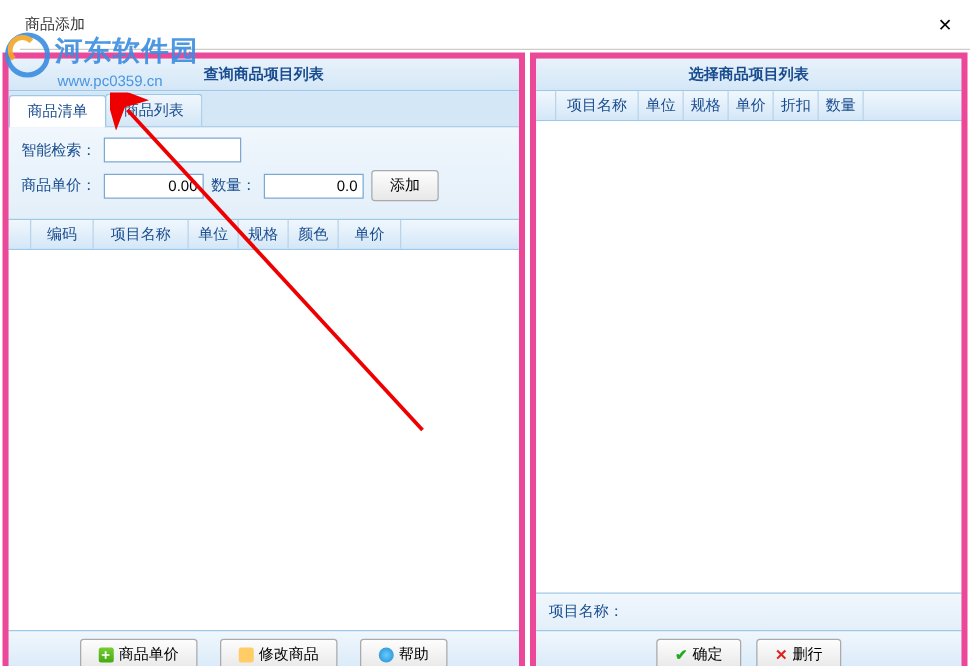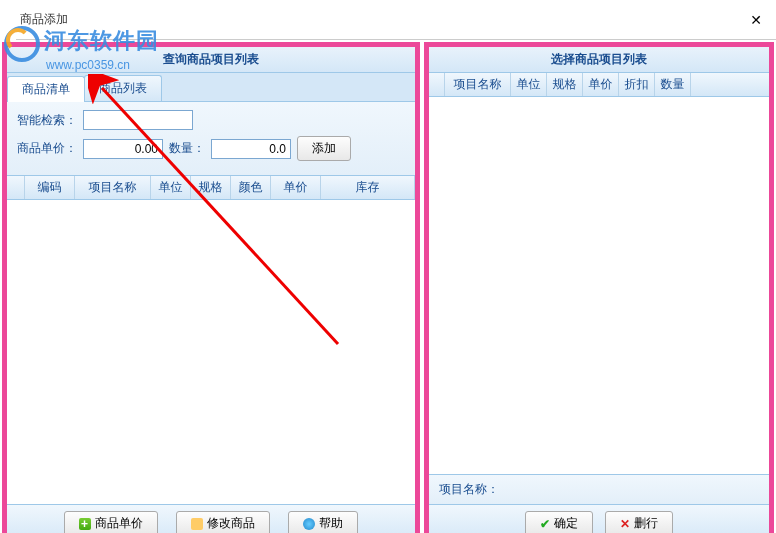--- a/index.html
+++ b/index.html
@@ -79,21 +79,20 @@
       </div>
     </div>
     <div class="table-head">
       <div class="th" style="width:18px"></div>
       <div class="th" style="width:50px">编码</div>
       <div class="th" style="width:76px">项目名称</div>
       <div class="th" style="width:40px">单位</div>
       <div class="th" style="width:40px">规格</div>
       <div class="th" style="width:40px">颜色</div>
       <div class="th" style="width:50px">单价</div>
-      <div class="th" style="flex:1">库存</div>
     </div>
     <div class="table-body"></div>
     <div class="footer">
       <button class="btn">
         <span class="icon-sq" style="background:linear-gradient(#7c3,#4a1);border-radius:2px;position:relative">
             <span style="position:absolute;color:#fff;font-weight:bold;left:2px;top:-1px">+</span>
           </span>
         <span>商品单价</span>
       </button>
       <button class="btn">

